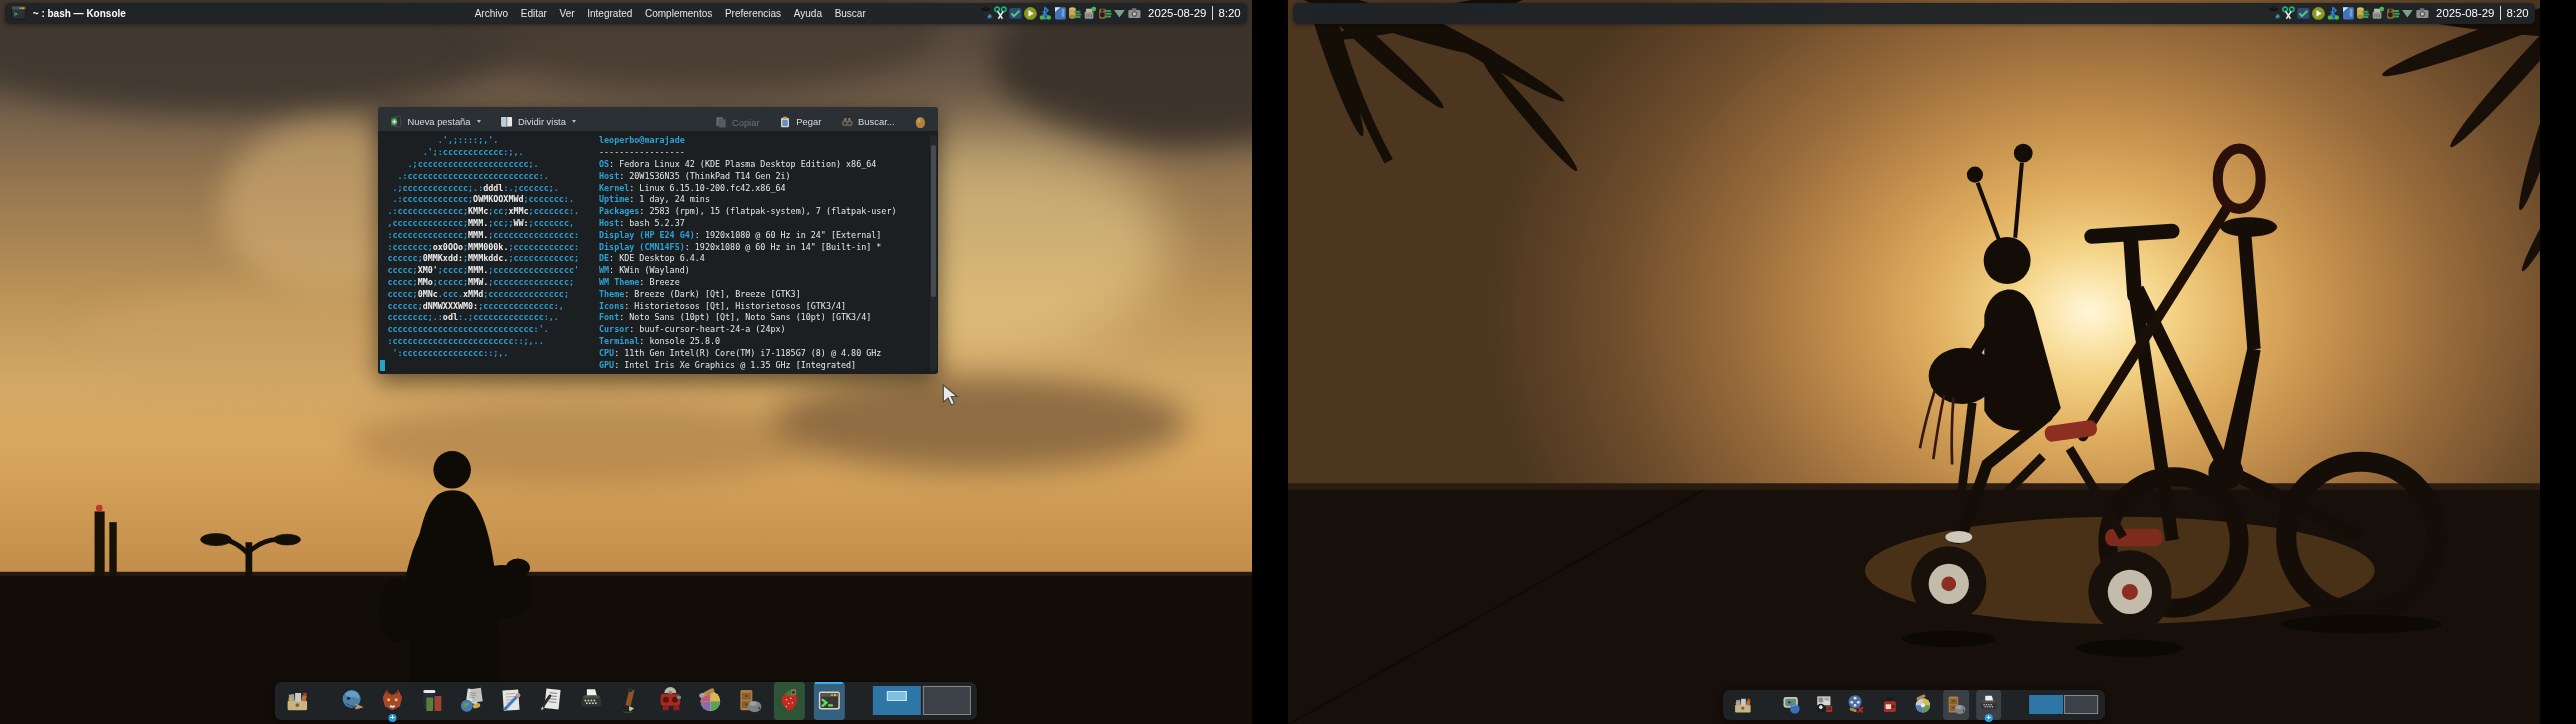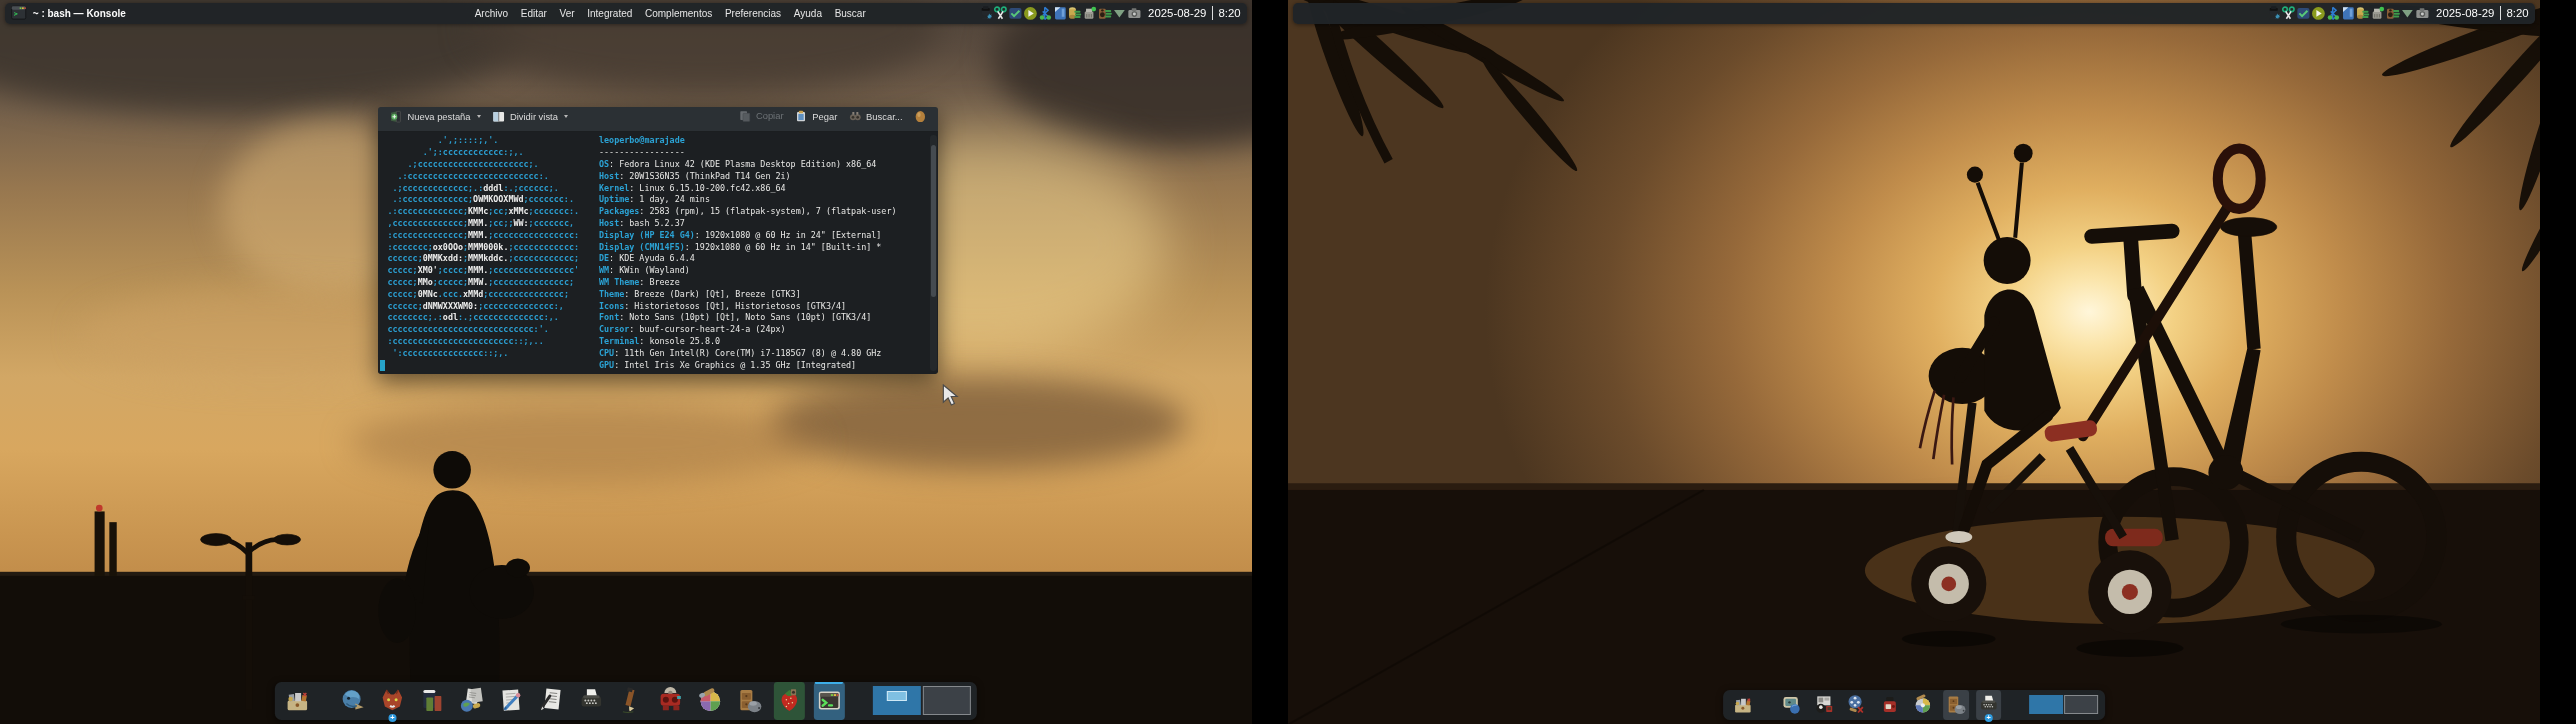--- a/index.html
+++ b/index.html
@@ -33,21 +33,21 @@
   .menu{color:#e6e6e6;font-size:10px;cursor:default;}
   .tray{margin-left:auto;display:flex;align-items:center;}
   .tray svg{display:block;}
   .clock{display:flex;align-items:center;color:#fcfcfc;font-size:11.4px;margin-left:6.7px;white-space:nowrap;}
   .clock .bar{width:1.3px;height:14px;background:#e8e8e8;margin:0 5.4px;opacity:.95;}
 
   
   #konsole{position:absolute;left:378px;top:107px;width:560px;height:267px;
     border-radius:2.7px;overflow:hidden;box-shadow:0 6.7px 23px rgba(0,0,0,.55);}
   .k-toolbar{height:25px;background:#2b3034;border-bottom:0.7px solid #1b1e20;
-    display:flex;align-items:flex-start;padding:0 6.7px;gap:2px;box-sizing:border-box;}
+    display:flex;align-items:flex-end;padding:0 6.7px;gap:10px;box-sizing:border-box;}
   .tbtn{display:flex;align-items:center;gap:4.7px;color:#dcdcdc;font-size:9.4px;
     padding:2.7px 4.7px;border-radius:2px;white-space:nowrap;}
   .tbtn.disabled{color:#6d7276;}
   .tbtn .car{width:0;height:0;border-left:2.7px solid transparent;border-right:2.7px solid transparent;
     border-top:3.4px solid #b8b8b8;margin-left:1.3px;}
   .t-spacer{flex:1;}
   .k-term{position:absolute;top:25px;left:0;right:0;bottom:0;background:#1c1f22;
     font-family:"DejaVu Sans Mono",monospace;font-size:8.4px;line-height:11.8px;}
   #art{position:absolute;left:9.4px;top:3.4px;font-weight:bold;}
   .art-line{white-space:pre;height:11.8px;}
@@ -317,21 +317,21 @@
       <div class="ff-row"><span class="ff-l">leoperbo@marajade</span><span class="ff-v"></span></div>
           <div class="ff-row"><span class="ff-l"></span><span class="ff-v">-----------------</span></div>
           <div class="ff-row"><span class="ff-l">OS</span><span class="ff-v">: Fedora Linux 42 (KDE Plasma Desktop Edition) x86_64</span></div>
           <div class="ff-row"><span class="ff-l">Host</span><span class="ff-v">: 20W1S36N35 (ThinkPad T14 Gen 2i)</span></div>
           <div class="ff-row"><span class="ff-l">Kernel</span><span class="ff-v">: Linux 6.15.10-200.fc42.x86_64</span></div>
           <div class="ff-row"><span class="ff-l">Uptime</span><span class="ff-v">: 1 day, 24 mins</span></div>
           <div class="ff-row"><span class="ff-l">Packages</span><span class="ff-v">: 2583 (rpm), 15 (flatpak-system), 7 (flatpak-user)</span></div>
           <div class="ff-row"><span class="ff-l">Host</span><span class="ff-v">: bash 5.2.37</span></div>
           <div class="ff-row"><span class="ff-l">Display (HP E24 G4)</span><span class="ff-v">: 1920x1080 @ 60 Hz in 24" [External]</span></div>
           <div class="ff-row"><span class="ff-l">Display (CMN14F5)</span><span class="ff-v">: 1920x1080 @ 60 Hz in 14" [Built-in] *</span></div>
-          <div class="ff-row"><span class="ff-l">DE</span><span class="ff-v">: KDE Ayuda 6.4.4</span></div>
+          <div class="ff-row"><span class="ff-l">DE</span><span class="ff-v">: KDE Desktop 6.4.4</span></div>
           <div class="ff-row"><span class="ff-l">WM</span><span class="ff-v">: KWin (Wayland)</span></div>
           <div class="ff-row"><span class="ff-l">WM Theme</span><span class="ff-v">: Breeze</span></div>
           <div class="ff-row"><span class="ff-l">Theme</span><span class="ff-v">: Breeze (Dark) [Qt], Breeze [GTK3]</span></div>
           <div class="ff-row"><span class="ff-l">Icons</span><span class="ff-v">: Historietosos [Qt], Historietosos [GTK3/4]</span></div>
           <div class="ff-row"><span class="ff-l">Font</span><span class="ff-v">: Noto Sans (10pt) [Qt], Noto Sans (10pt) [GTK3/4]</span></div>
           <div class="ff-row"><span class="ff-l">Cursor</span><span class="ff-v">: buuf-cursor-heart-24-a (24px)</span></div>
           <div class="ff-row"><span class="ff-l">Terminal</span><span class="ff-v">: konsole 25.8.0</span></div>
           <div class="ff-row"><span class="ff-l">CPU</span><span class="ff-v">: 11th Gen Intel(R) Core(TM) i7-1185G7 (8) @ 4.80 GHz</span></div>
           <div class="ff-row"><span class="ff-l">GPU</span><span class="ff-v">: Intel Iris Xe Graphics @ 1.35 GHz [Integrated]</span></div>
         </div>

